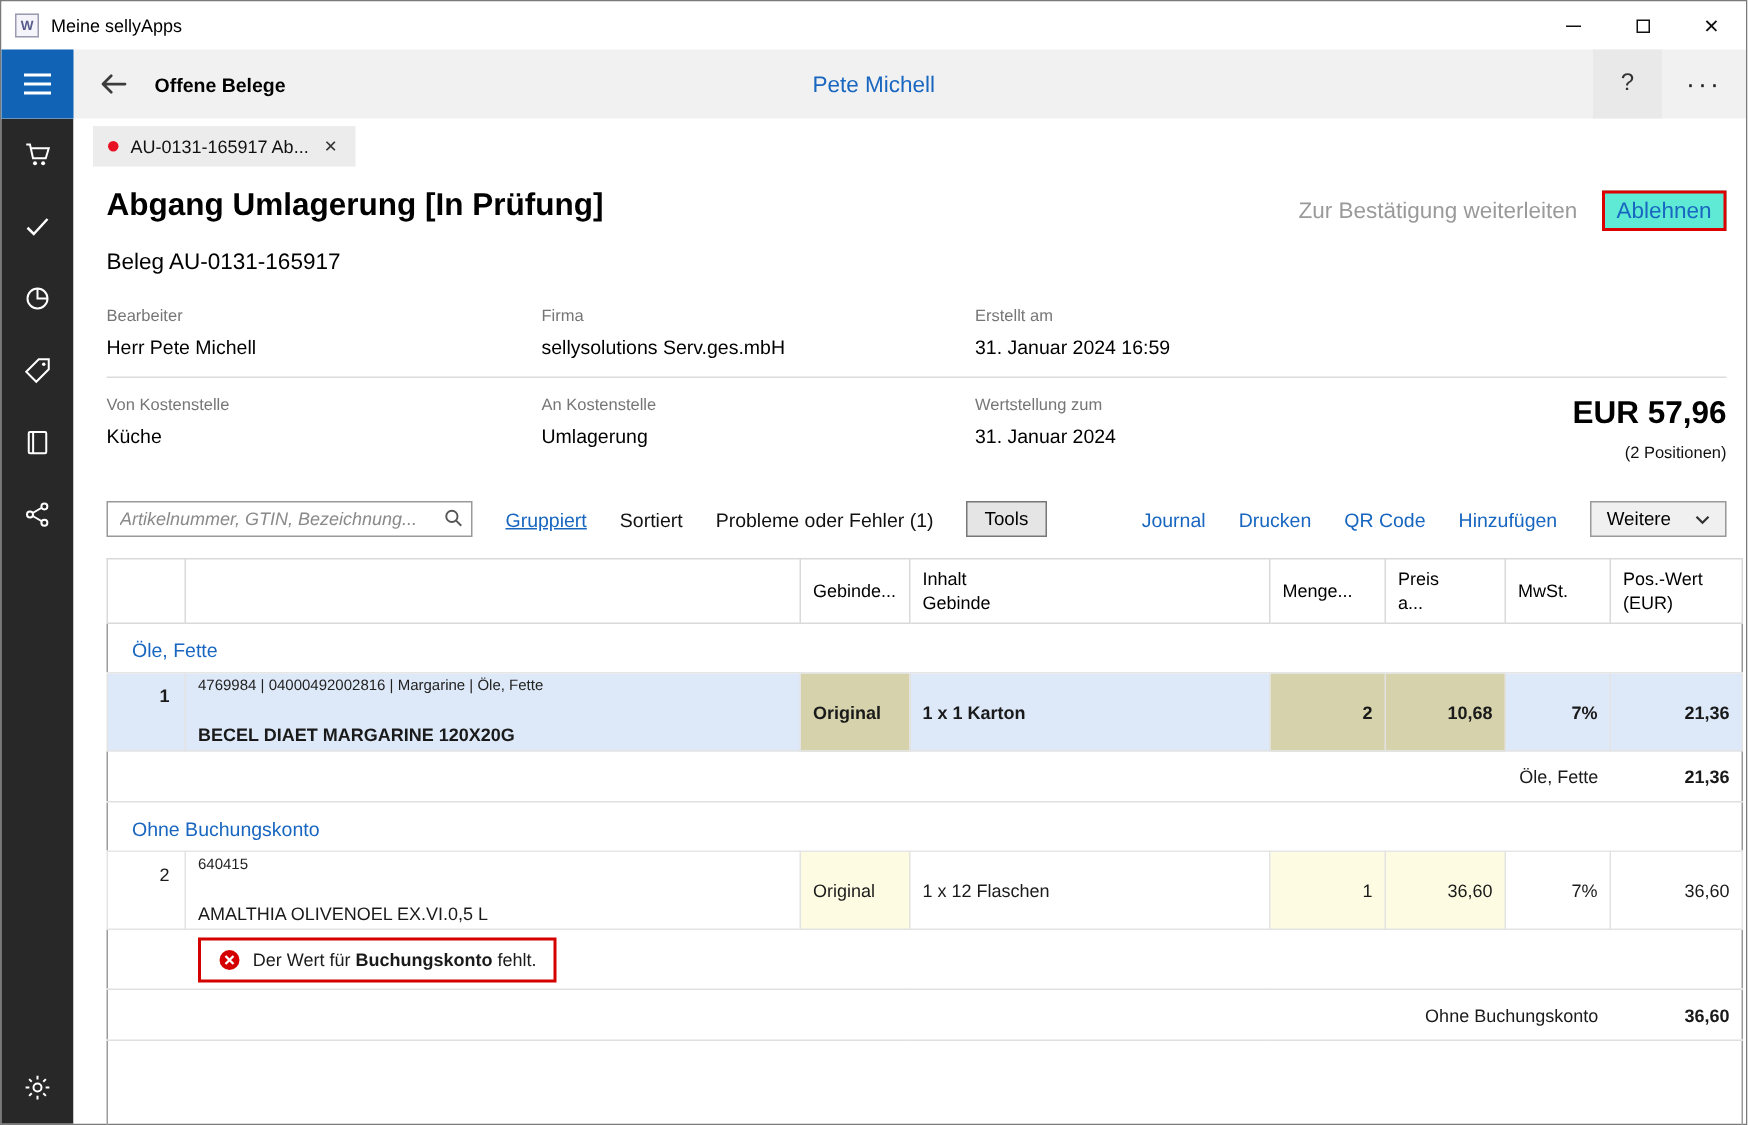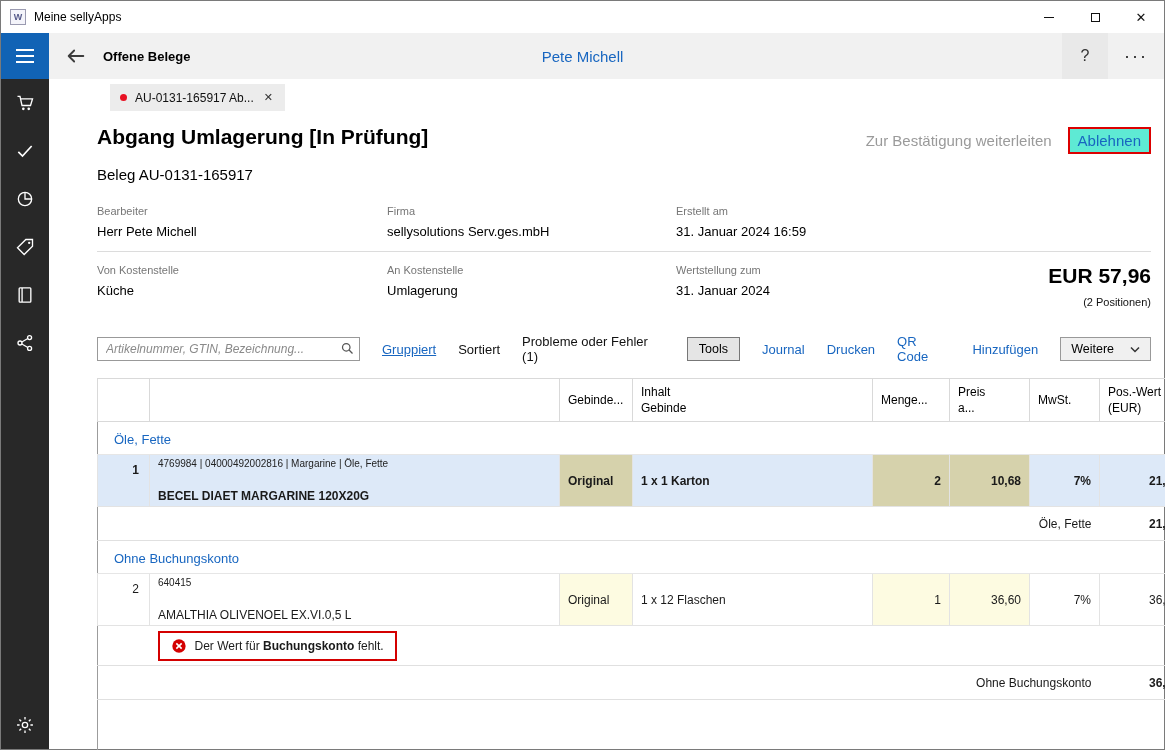--- a/index.html
+++ b/index.html
@@ -21,53 +21,53 @@
   .menu-button { width:48px; height:46px; background:#1163b5; display:flex; flex-direction:column; align-items:center; justify-content:center; gap:4px; flex:0 0 auto; }
   .menu-button span { width:18px; height:2px; background:#fff; display:block; }
   .back-button { margin-left:12px; width:30px; height:30px; display:flex; align-items:center; justify-content:center; }
   .page-title { font-size:13px; font-weight:bold; margin-left:12px; color:#000; }
   .user-name { position:absolute; left:50%; transform:translateX(-50%); color:#1866c0; font-size:15px; }
   .hdr-spacer { flex:1; }
   .help-button { width:46px; height:46px; background:#e9e9e9; display:flex; align-items:center; justify-content:center; font-size:16px; color:#333; }
   .more-button { width:56px; height:46px; display:flex; align-items:center; justify-content:center; font-size:18px; color:#222; letter-spacing:2px; }
 
   
-  .main-row { flex:1; display:flex; min-height:0;gap:48px; }
+  .main-row { flex:1; display:flex; min-height:0; }
   .sidebar { width:48px; background:#282828; display:flex; flex-direction:column; align-items:center; flex:0 0 auto; }
   .side-item { width:48px; height:48px; display:flex; align-items:center; justify-content:center; }
   .side-item.gear { margin-top:auto; }
 
   .content { flex:1; display:flex; flex-direction:column; min-width:0; background:#fff; }
 
   
   .tabbar { height:32px; display:flex; align-items:flex-end; padding-left:13px; flex:0 0 auto; }
   .tab { height:27px; background:#ececec; display:flex; align-items:center; gap:8px; padding:0 10px; font-size:12px; color:#111; }
   .tab-dot { width:7px; height:7px; border-radius:50%; background:#e81123; }
   .tab-close { font-size:11px; color:#333; padding:0 2px; }
 
   
-  .doc { flex:1; padding:10px 13px 0 0; display:flex; flex-direction:column; min-height:0; }
+  .doc { flex:1; padding:10px 13px 0 22px; display:flex; flex-direction:column; min-height:0; }
   .doc-head { display:flex; align-items:flex-start; justify-content:space-between; margin-top:4px; }
   .doc-title { font-size:21px; font-weight:bold; color:#000; }
   .doc-actions { display:flex; align-items:center; gap:16px; margin-top:2px; }
   .forward-action { color:#9a9a9a; font-size:15px; }
   .reject-button { color:#1866c0; font-size:15px; border:2px solid #dc0000; padding:3px 8px; background:#5eead4; }
   .doc-subtitle { font-size:15px; margin-top:12px; color:#000; }
 
   .fields-row { display:grid; grid-template-columns:290px 289px 1fr 235px; padding:12px 0 12px; }
   .fields-row.first { border-bottom:1px solid #dcdcdc; margin-top:10px; }
   .field-label { font-size:11px; color:#767676; }
   .field-value { font-size:13px; color:#000; margin-top:7px; }
   .total-block { text-align:right; }
   .total-amount { font-size:21px; font-weight:bold; color:#000; }
   .positions-count { font-size:11px; margin-top:8px; color:#111; }
 
   
   .toolbar { display:flex; align-items:center; margin-top:14px; font-size:13px; flex:0 0 auto; }
-  .search-wrap { position:relative; width:263px; flex:0 0 auto; }
+  .search-wrap { position:relative; width:244px; flex:0 0 auto; }
   .search-wrap input { width:100%; height:24px; border:1px solid #999; padding:0 26px 0 8px; font-size:12px; font-family:"Liberation Sans",sans-serif; }
   .search-wrap input::placeholder { font-style:italic; color:#8a8a8a; }
   .search-icon { position:absolute; right:5px; top:4px; }
   .tb-link { margin-left:22px; color:#111; }
   .tb-link.blue { color:#1866c0; }
   .tb-link.underline { text-decoration:underline; }
   .tools-button { margin-left:22px; border:1px solid #777; background:#e5e5e5; font-size:12.5px; padding:4px 11px; }
   .tb-spacer { flex:1; }
   .weitere-button { margin-left:22px; border:1px solid #999; background:#f0f0f0; padding:4px 10px; display:flex; align-items:center; gap:16px; font-size:12.5px; }
 

